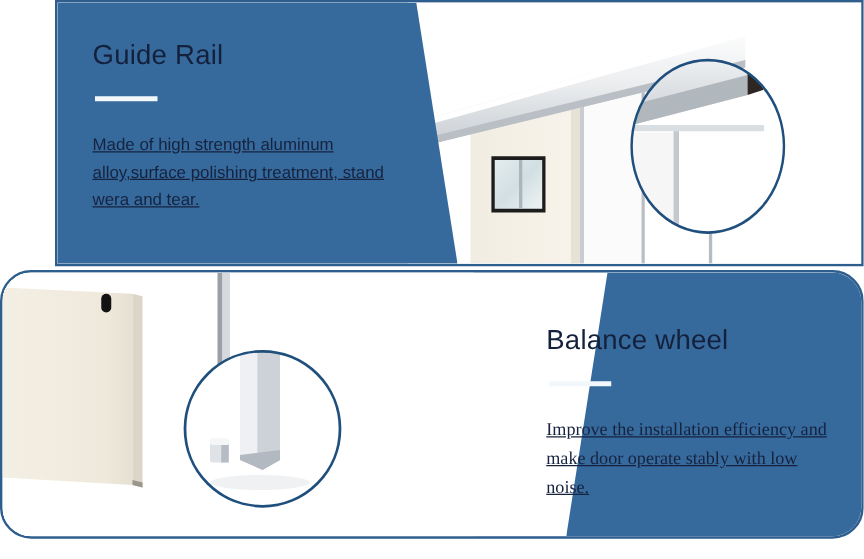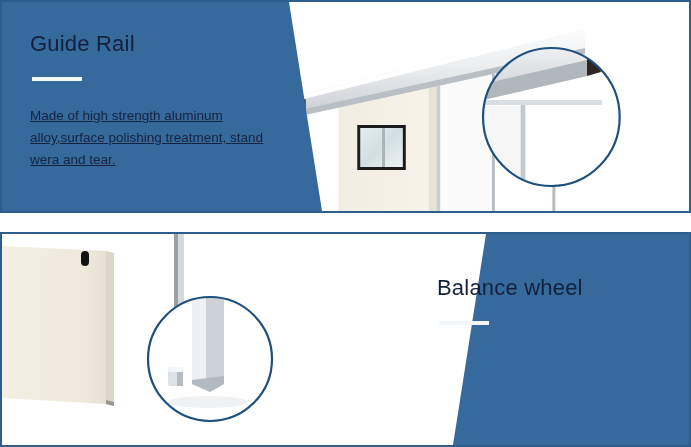--- a/index.html
+++ b/index.html
@@ -13,22 +13,22 @@
 
   
   .panel{
     position:absolute;
     left:0;right:0;
     background:#ffffff;
     border:2px solid #2d5e8e;
     box-sizing:border-box;
     overflow:hidden;
   }
-  .panel-top{top:0;height:213px;}
-  .panel-bottom{top:232px;height:215px;}
+  .panel-top{top:0;height:213px;margin-left:44px;}
+  .panel-bottom{top:216px;height:215px;border-radius:25px;}
 
   
   .blue-block{
     position:absolute;
     top:0;bottom:0;
     background:#36699c;
     z-index:3;
   }
   .blue-left{
     left:0;width:322px;
@@ -220,16 +220,17 @@
           </g>
           <circle cx="208" cy="125" r="62" fill="none" stroke="#1f4f7d" stroke-width="2.2"></circle>
         </g>
       </svg>
     </div>
 
     <div class="blue-block blue-right"></div>
     <div class="txt txt-right">
       <h2 class="heading">Balance wheel</h2>
       <div class="rule"></div>
+      <p class="body-text body-serif">Improve the installation efficiency and make door operate stably with low noise.</p>
     </div>
   </section>
 
 </div>
 
 </body></html>

